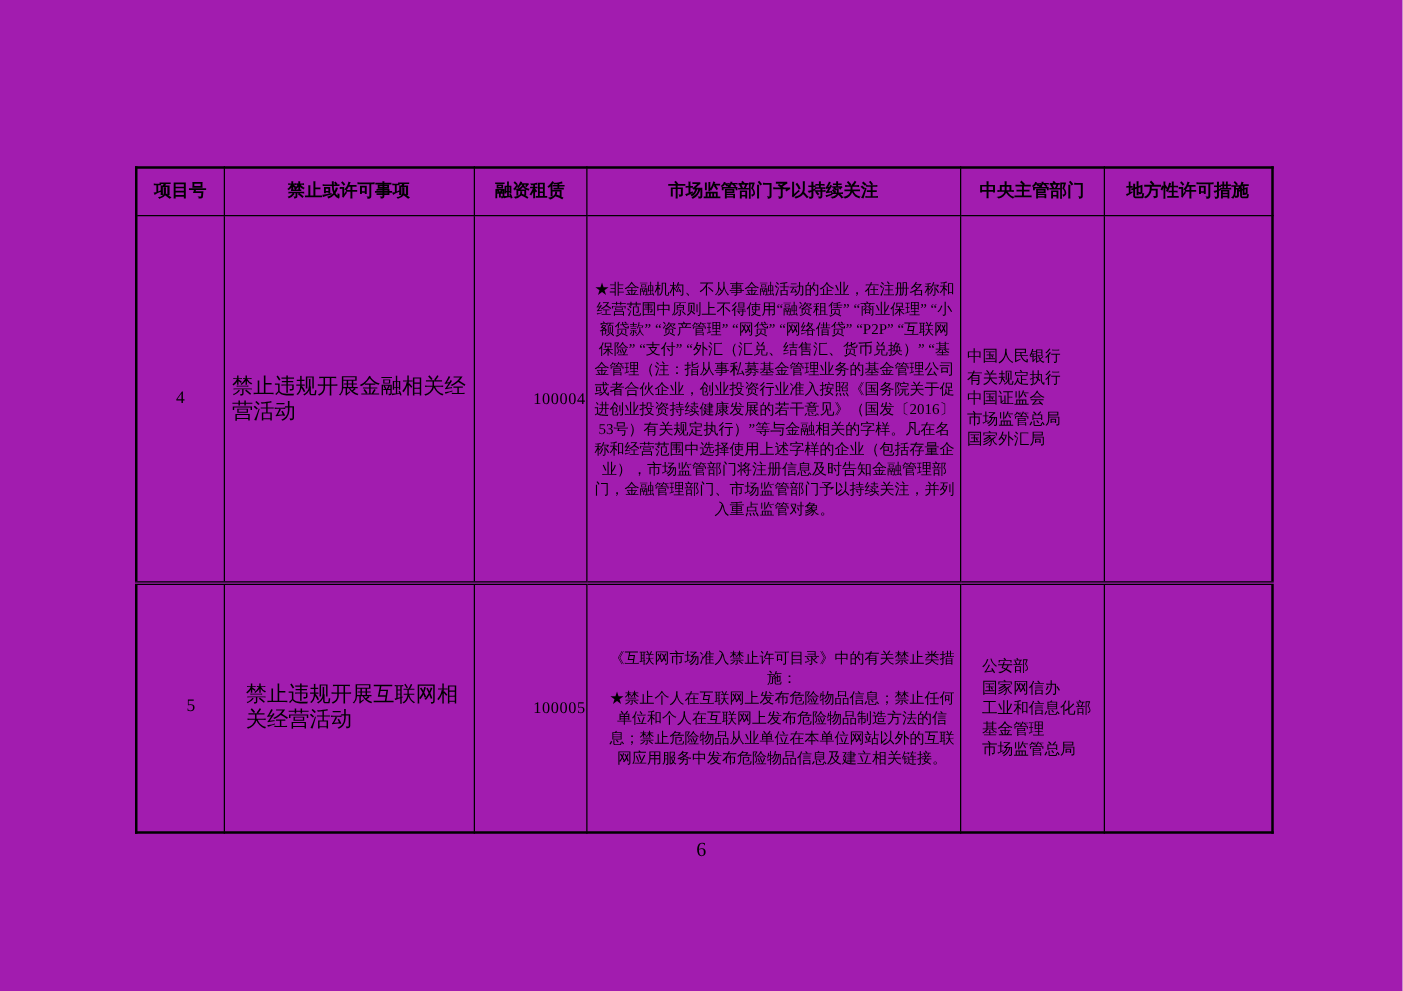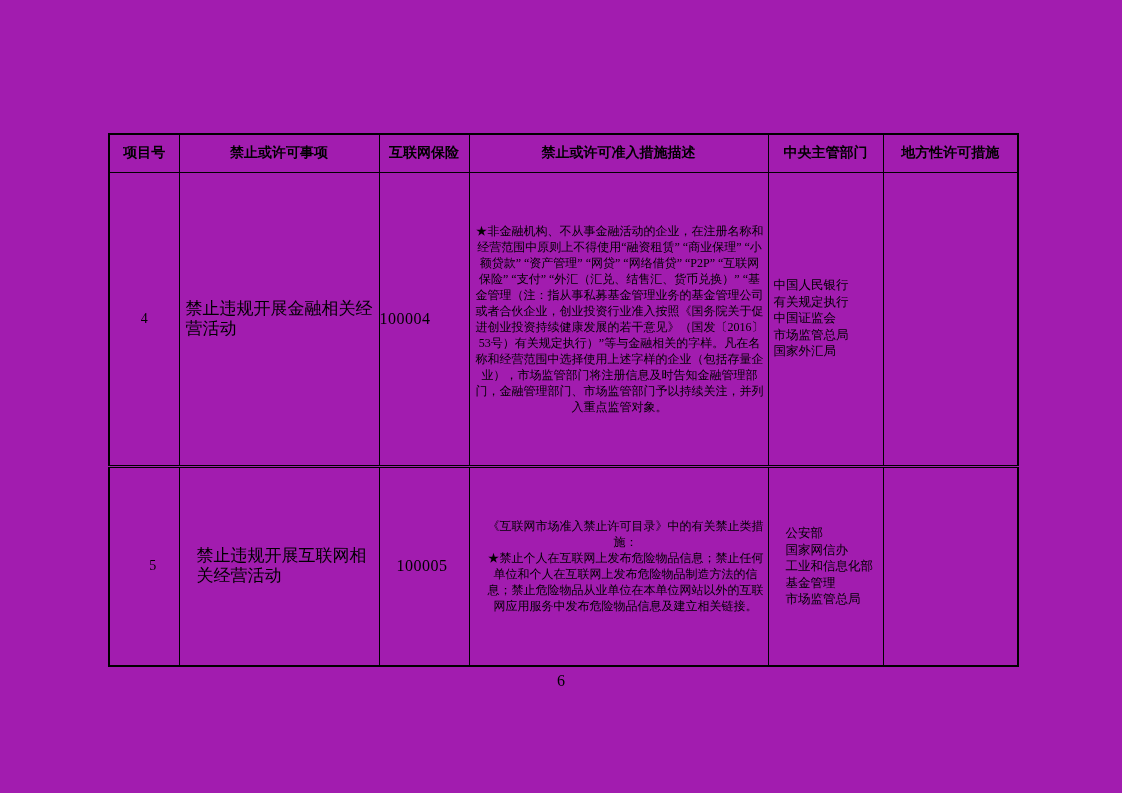--- a/index.html
+++ b/index.html
@@ -41,22 +41,22 @@
     text-align: center;
     font-size: 14px;
   }
   td.cell-matter {
     font-size: 17px;
     line-height: 20px;
     padding: 2px 4px 2px 6px;
     text-align: left;
   }
   td.cell-code {
-    text-align: left;
-    font-size: 16px;
+    text-align: right;
+    font-size: 13px;
     letter-spacing: 0.5px;
   }
   td.cell-description {
     font-size: 12px;
     line-height: 16px;
     padding: 3px 3px 3px 5px;
     text-align: center;
     white-space: pre-line;
   }
   td.cell-departments {
@@ -90,22 +90,22 @@
       <col style="width:200px">
       <col style="width:90px">
       <col style="width:299px">
       <col style="width:115px">
       <col style="width:135px">
     </colgroup>
     <thead>
       <tr>
         <th>项目号</th>
         <th>禁止或许可事项</th>
-        <th>互联网保险</th>
-        <th>禁止或许可准入措施描述</th>
+        <th>融资租赁</th>
+        <th>市场监管部门予以持续关注</th>
         <th>中央主管部门</th>
         <th>地方性许可措施</th>
       </tr>
     </thead>
     <tbody>
       <tr class="row-data-first">
         <td class="cell-item-no">4</td>
         <td class="cell-matter">禁止违规开展金融相关经营活动</td>
         <td class="cell-code">100004</td>
         <td class="cell-description">★非金融机构、不从事金融活动的企业，在注册名称和经营范围中原则上不得使用“融资租赁” “商业保理” “小额贷款” “资产管理” “网贷” “网络借贷” “P2P” “互联网保险” “支付” “外汇（汇兑、结售汇、货币兑换）” “基金管理（注：指从事私募基金管理业务的基金管理公司或者合伙企业，创业投资行业准入按照《国务院关于促进创业投资持续健康发展的若干意见》（国发〔2016〕53号）有关规定执行）”等与金融相关的字样。凡在名称和经营范围中选择使用上述字样的企业（包括存量企业），市场监管部门将注册信息及时告知金融管理部门，金融管理部门、市场监管部门予以持续关注，并列入重点监管对象。</td>

